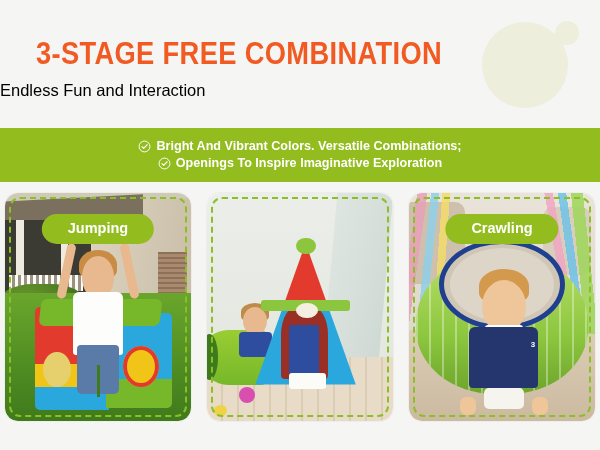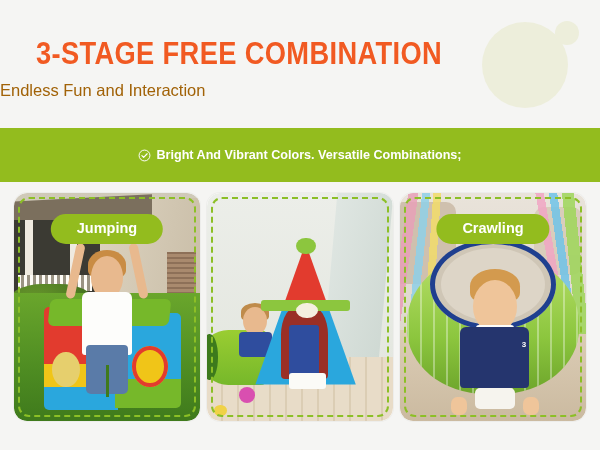--- a/index.html
+++ b/index.html
@@ -33,21 +33,21 @@
     font-size: 31px;
     font-weight: bold;
     letter-spacing: 0.4px;
     line-height: 1;
     margin: 0;
     transform: scaleX(0.88);
     transform-origin: center;
     font-family: "Liberation Sans Narrow", "Liberation Sans", sans-serif;
   }
   .subtitle {
-    color: #a16207;
+    color: #000000;
     font-size: 16.5px;
     margin: 13px 14px 0 0;
     line-height: 1;
     font-weight: normal;
   }
 
   
   .banner {
     position: absolute; left: 0; top: 128px;
     width: 600px; height: 54px;
@@ -64,21 +64,21 @@
   }
   .check-icon {
     width: 13px; height: 13px; flex: 0 0 13px;
     margin-right: 5px; display: block;
   }
 
   
   .cards {
     position: absolute; left: 0; top: 193px;
     width: 600px; height: 232px;
-    display: flex; justify-content: center; gap: 7px;
+    display: flex; justify-content: center; gap: 16px;
     z-index: 2;
   }
   .card {
     position: relative;
     width: 186px; height: 228px;
     border-radius: 13px;
     background: #ffffff;
     overflow: hidden;
     box-shadow: 0 0 0 1px rgba(0,0,0,0.03);
   }
@@ -202,20 +202,27 @@
   </div>
 
   <div class="banner">
     <div class="banner-line">
       <svg class="check-icon" viewBox="0 0 24 24">
         <circle cx="12" cy="12" r="10" fill="none" stroke="#ffffff" stroke-width="1.8"></circle>
         <path d="M7.2 12.3 L10.4 15.4 L16.9 8.8" fill="none" stroke="#ffffff" stroke-width="2.1" stroke-linecap="round" stroke-linejoin="round"></path>
       </svg>
       <span>Bright And Vibrant Colors. Versatile Combinations;</span>
     </div>
+    <div class="banner-line">
+      <svg class="check-icon" viewBox="0 0 24 24">
+        <circle cx="12" cy="12" r="10" fill="none" stroke="#ffffff" stroke-width="1.8"></circle>
+        <path d="M7.2 12.3 L10.4 15.4 L16.9 8.8" fill="none" stroke="#ffffff" stroke-width="2.1" stroke-linecap="round" stroke-linejoin="round"></path>
+      </svg>
+      <span>Openings To Inspire Imaginative Exploration</span>
+    </div>
   </div>
 
   <div class="cards">
 
     <div class="card">
       <div class="card-photo">
         <div class="scene">
           <div class="s1-sky"></div>
           <div class="s1-house"></div>
           <div class="s1-roof"></div>

